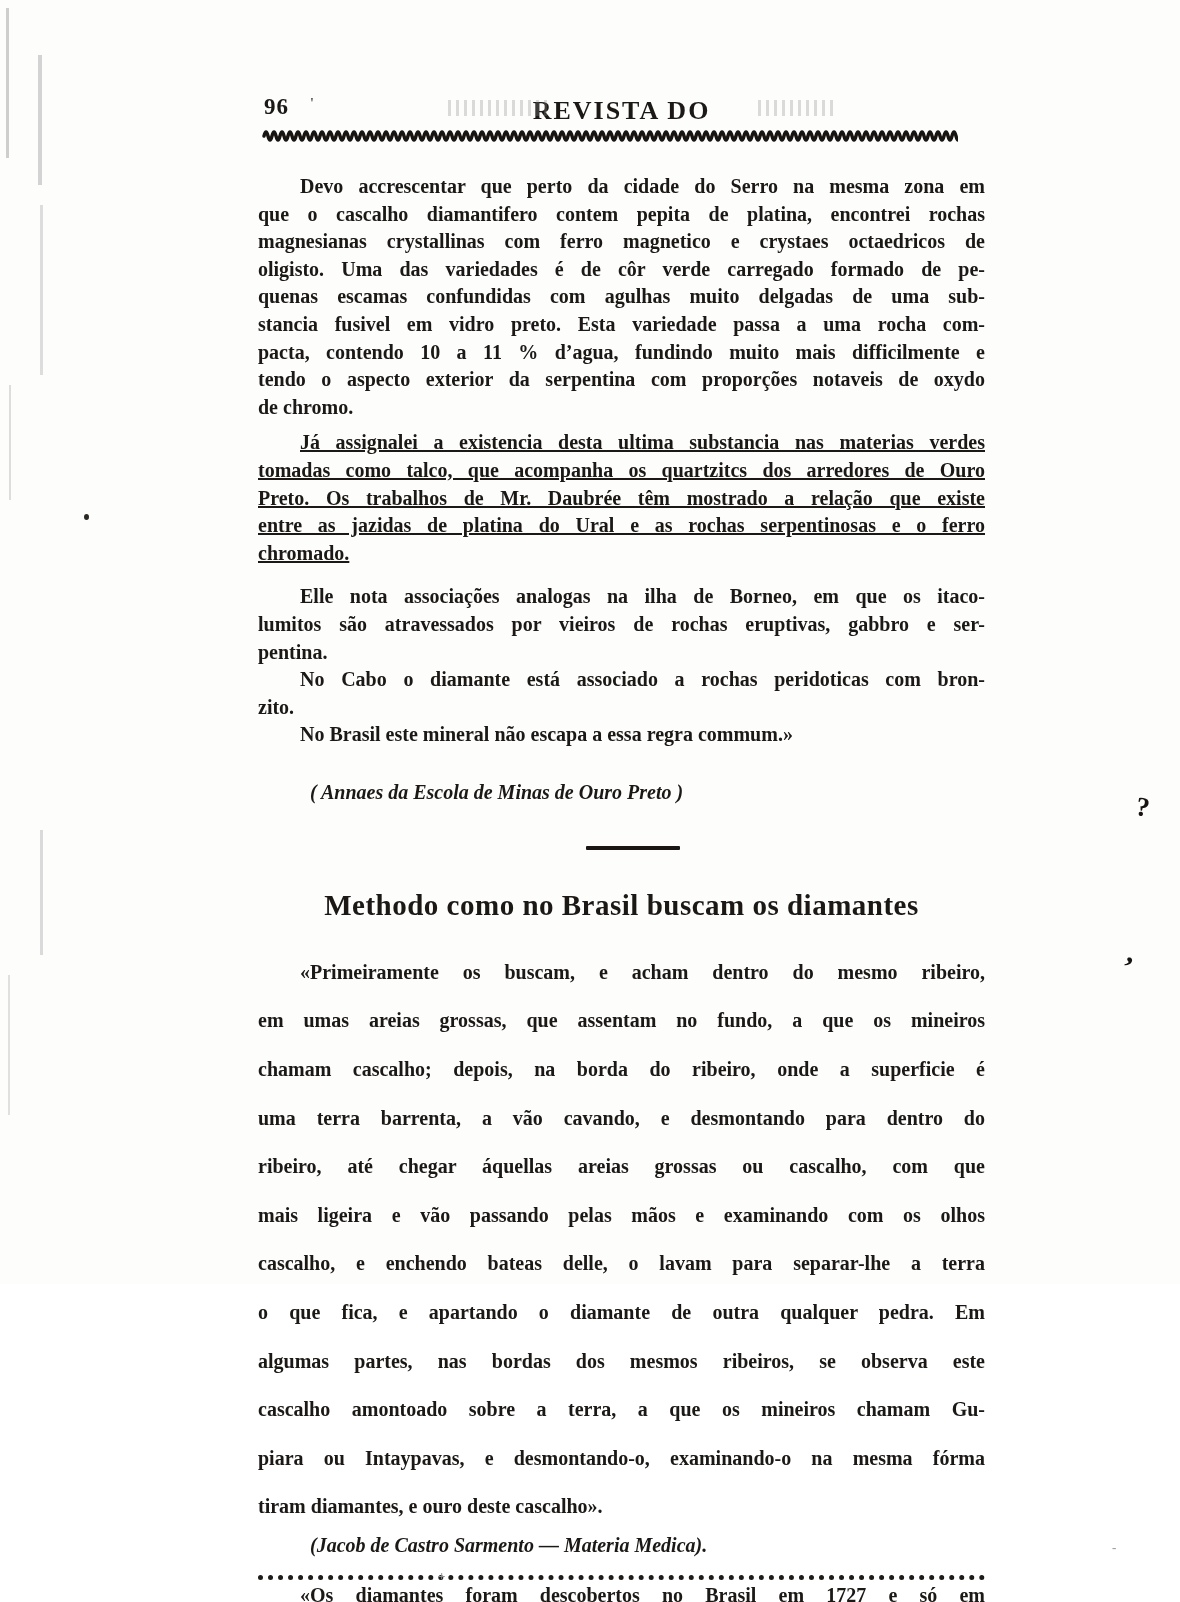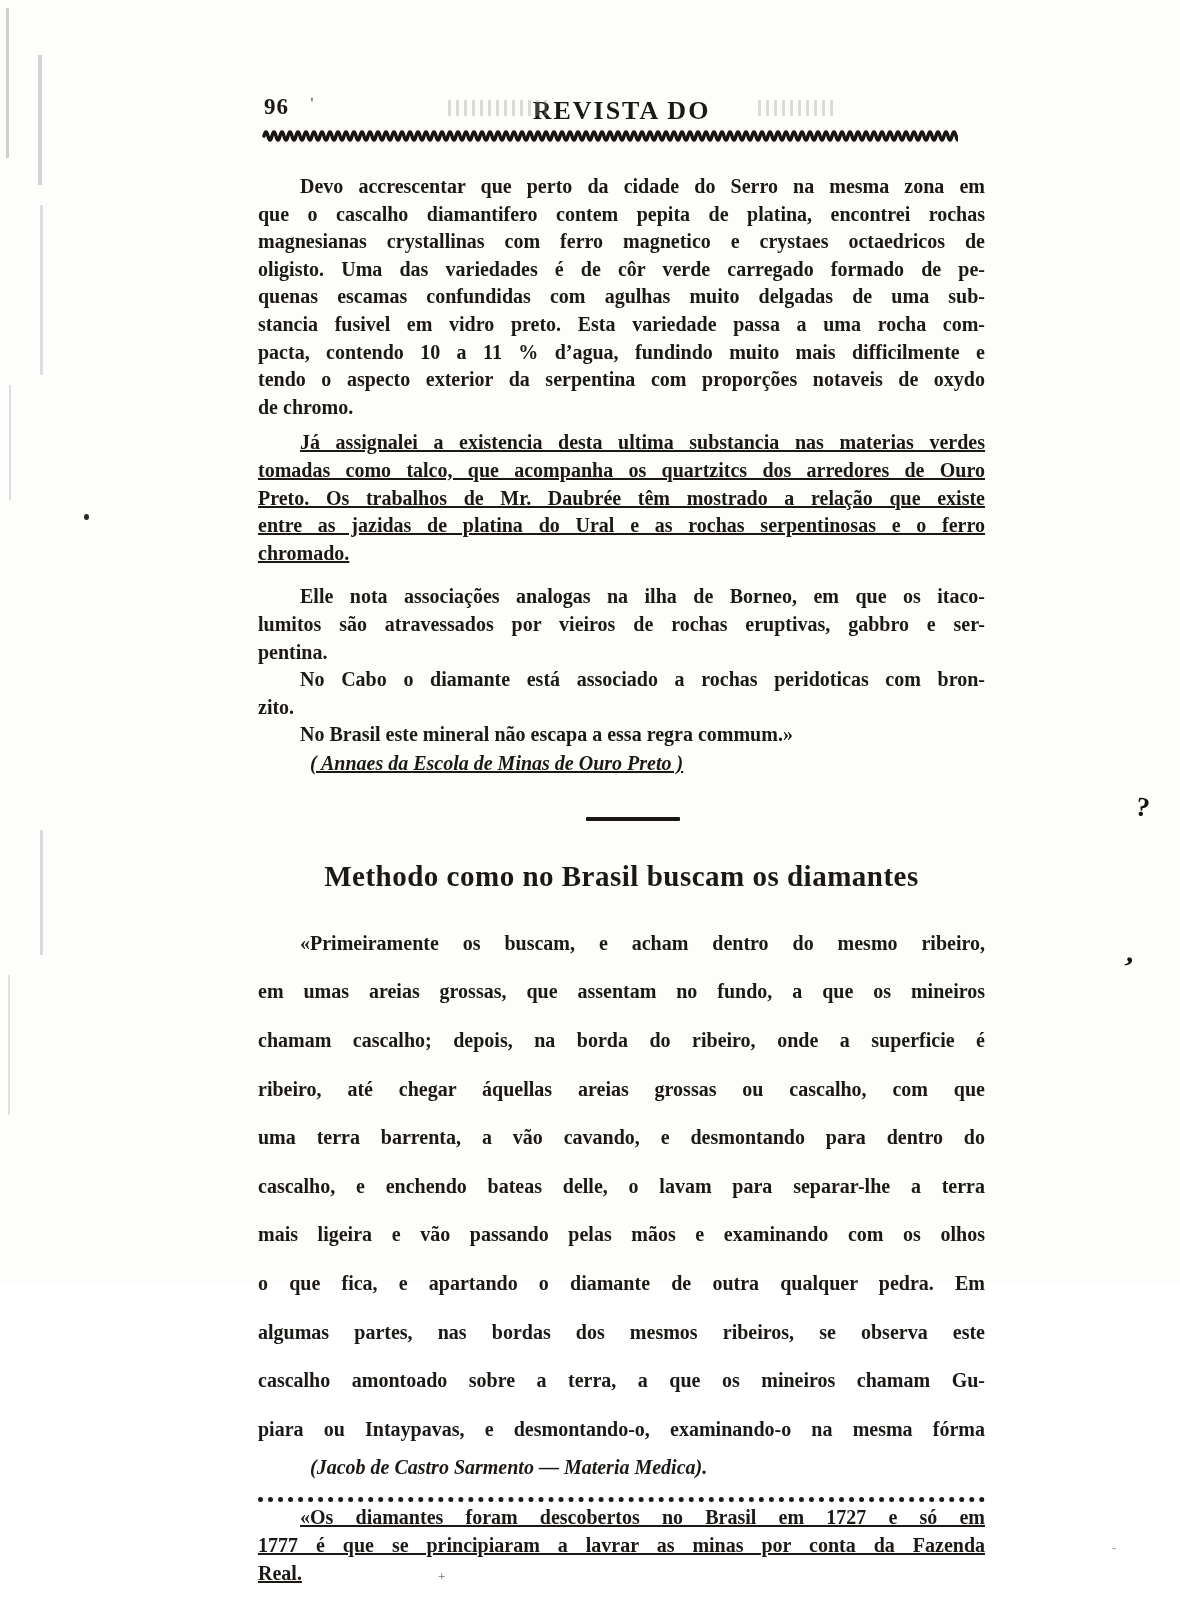--- a/index.html
+++ b/index.html
@@ -44,21 +44,21 @@
   }
   .para{line-height:27.6px;}
   .ln{min-height:27.6px;}
   .fill{text-align:justify;text-align-last:justify;}
   .ind{text-indent:42px;}
   .ind2{text-indent:52px;}
   .mt8{margin-top:8px;text-decoration:underline;}  .mt16{margin-top:16px;}  .mt6{}
   .citation{
     font-style:italic;line-height:28px;
   }
-  .cit1{margin-top:0;text-decoration:underline;}
+  .cit1{margin-top:29px;}
   .divider{
     margin-top:40px;margin-left:328px;width:94px;height:4px;
     background:#191613;border-radius:1px;
   }
   .article-title{
     margin:34px 0 0 0;text-align:center;
     font-size:29px;font-weight:700;letter-spacing:.5px;line-height:42px;
   }
   .para2{margin-top:32px;line-height:28.6px;}
   .para2 .ln{min-height:28.6px;margin-top:20px;}
@@ -152,28 +152,29 @@
     <div class="citation cit1 ind2">( Annaes da Escola de Minas de Ouro Preto )</div>
 
     <div class="divider"></div>
 
     <h1 class="article-title">Methodo como no Brasil buscam os diamantes</h1>
 
     <div class="para2">
       <div class="ln fill ind">«Primeiramente os buscam, e acham dentro do mesmo ribeiro,</div>
       <div class="ln fill">em umas areias grossas, que assentam no fundo, a que os mineiros</div>
       <div class="ln fill">chamam cascalho; depois, na borda do ribeiro, onde a superficie é</div>
+      <div class="ln fill">uma terra barrenta, a vão cavando, e desmontando para dentro do</div>
       <div class="ln fill">ribeiro, até chegar áquellas areias grossas ou cascalho, com que</div>
-      <div class="ln fill">uma terra barrenta, a vão cavando, e desmontando para dentro do</div>
+      <div class="ln fill">mais ligeira e vão passando pelas mãos e examinando com os olhos</div>
       <div class="ln fill">cascalho, e enchendo bateas delle, o lavam para separar-lhe a terra</div>
-      <div class="ln fill">mais ligeira e vão passando pelas mãos e examinando com os olhos</div>
       <div class="ln fill">o que fica, e apartando o diamante de outra qualquer pedra. Em</div>
       <div class="ln fill">algumas partes, nas bordas dos mesmos ribeiros, se observa este</div>
       <div class="ln fill">cascalho amontoado sobre a terra, a que os mineiros chamam Gu-</div>
       <div class="ln fill">piara ou Intaypavas, e desmontando-o, examinando-o na mesma fórma</div>
+      <div class="ln">tiram diamantes, e ouro deste cascalho».</div>
     </div>
 
     <div class="citation cit2 ind2">(Jacob de Castro Sarmento — Materia Medica).</div>
 
     <div class="dotted"></div>
 
     <div class="para3">
       <div class="ln fill ind">«Os diamantes foram descobertos no Brasil em 1727 e só em</div>
       <div class="ln fill">1777 é que se principiaram a lavrar as minas por conta da Fazenda</div>
       <div class="ln">Real.</div>

